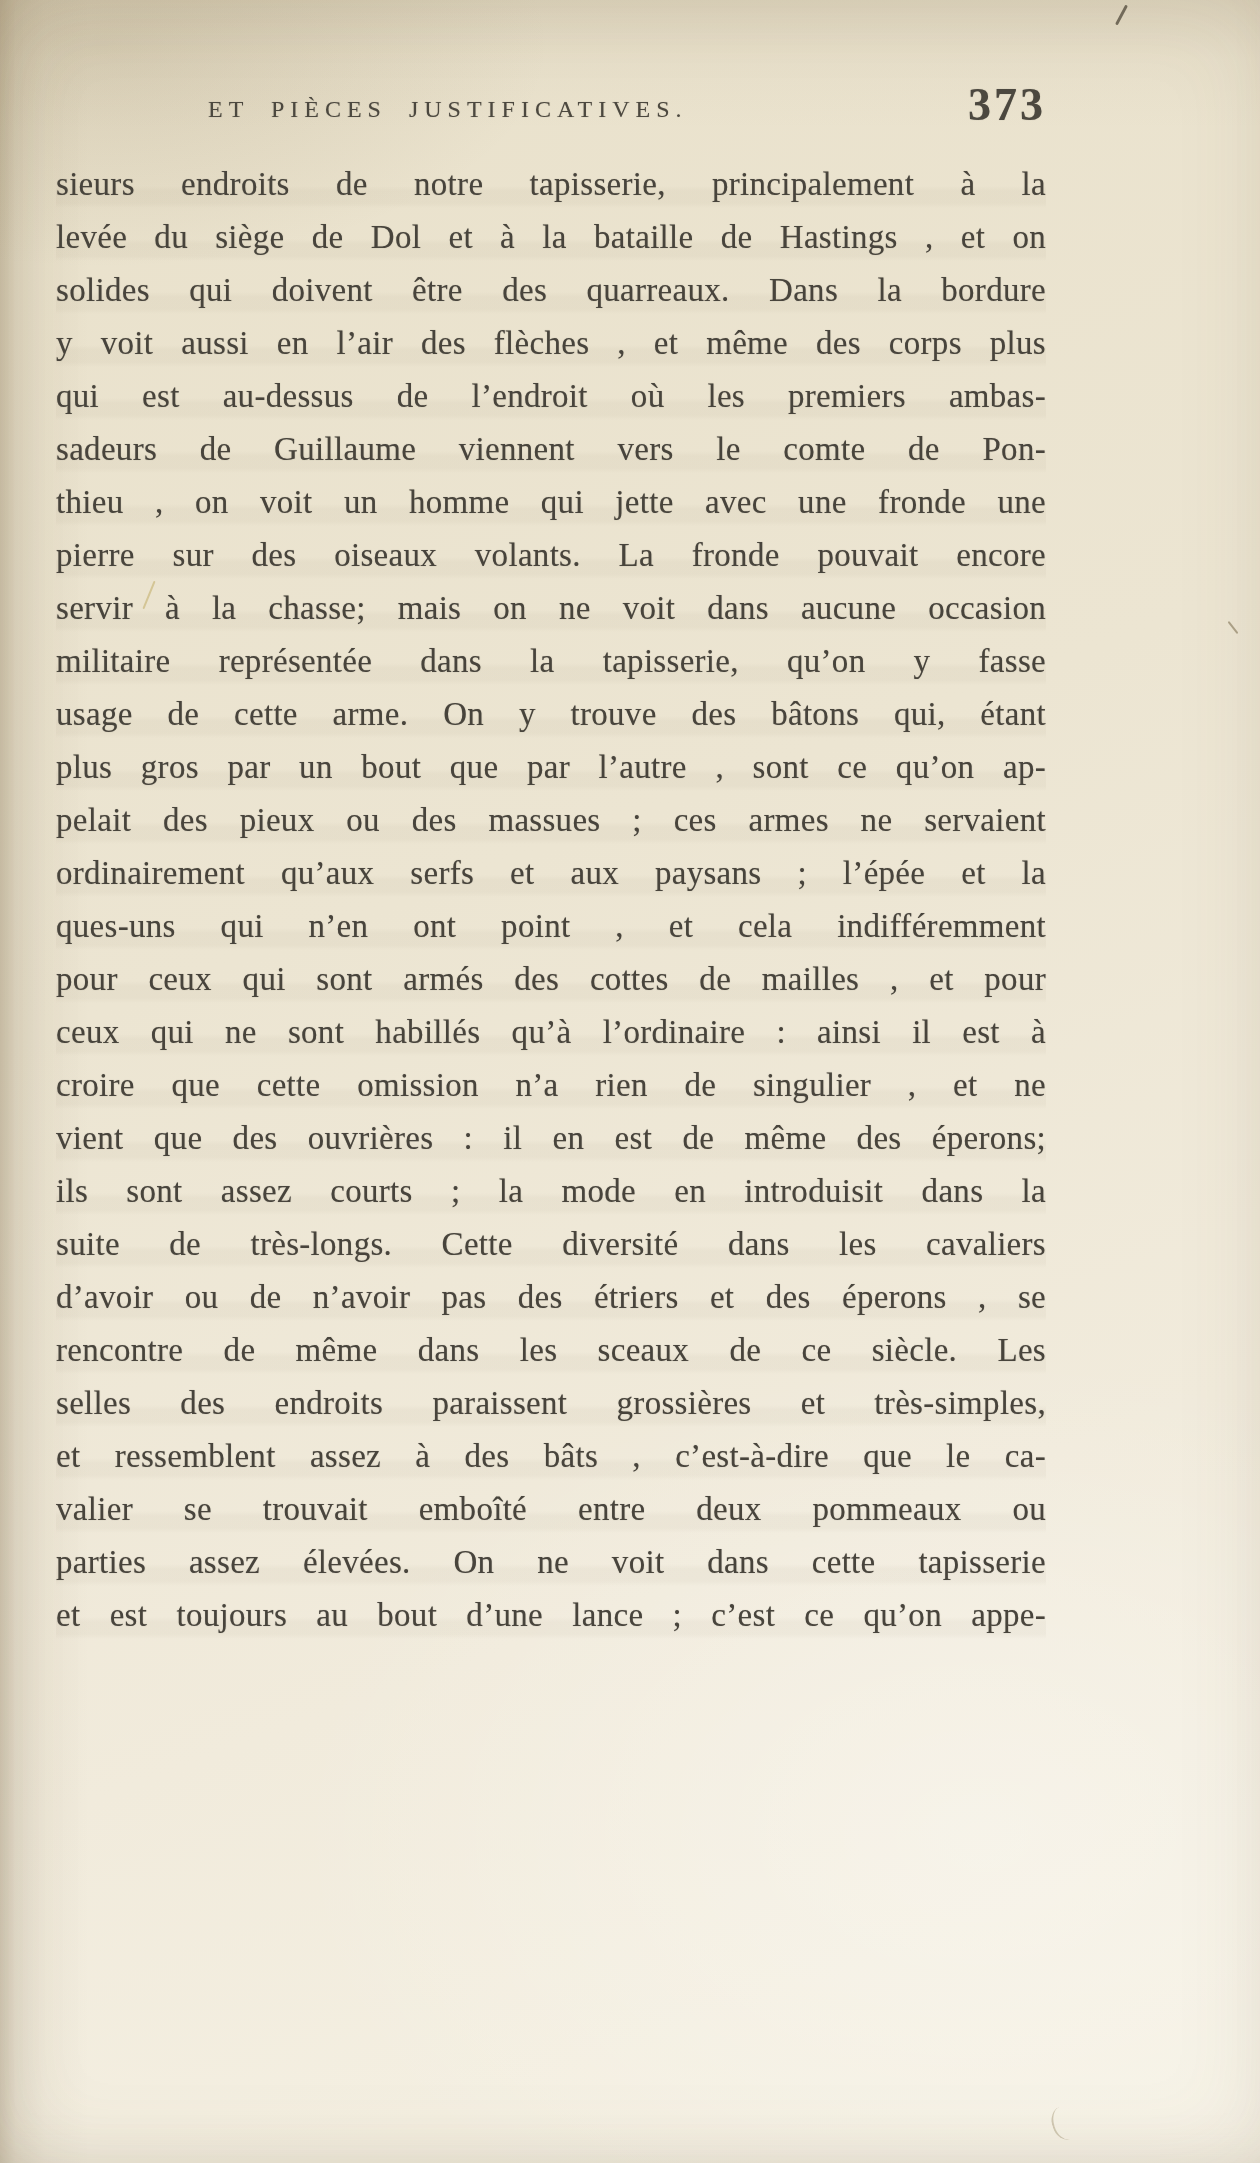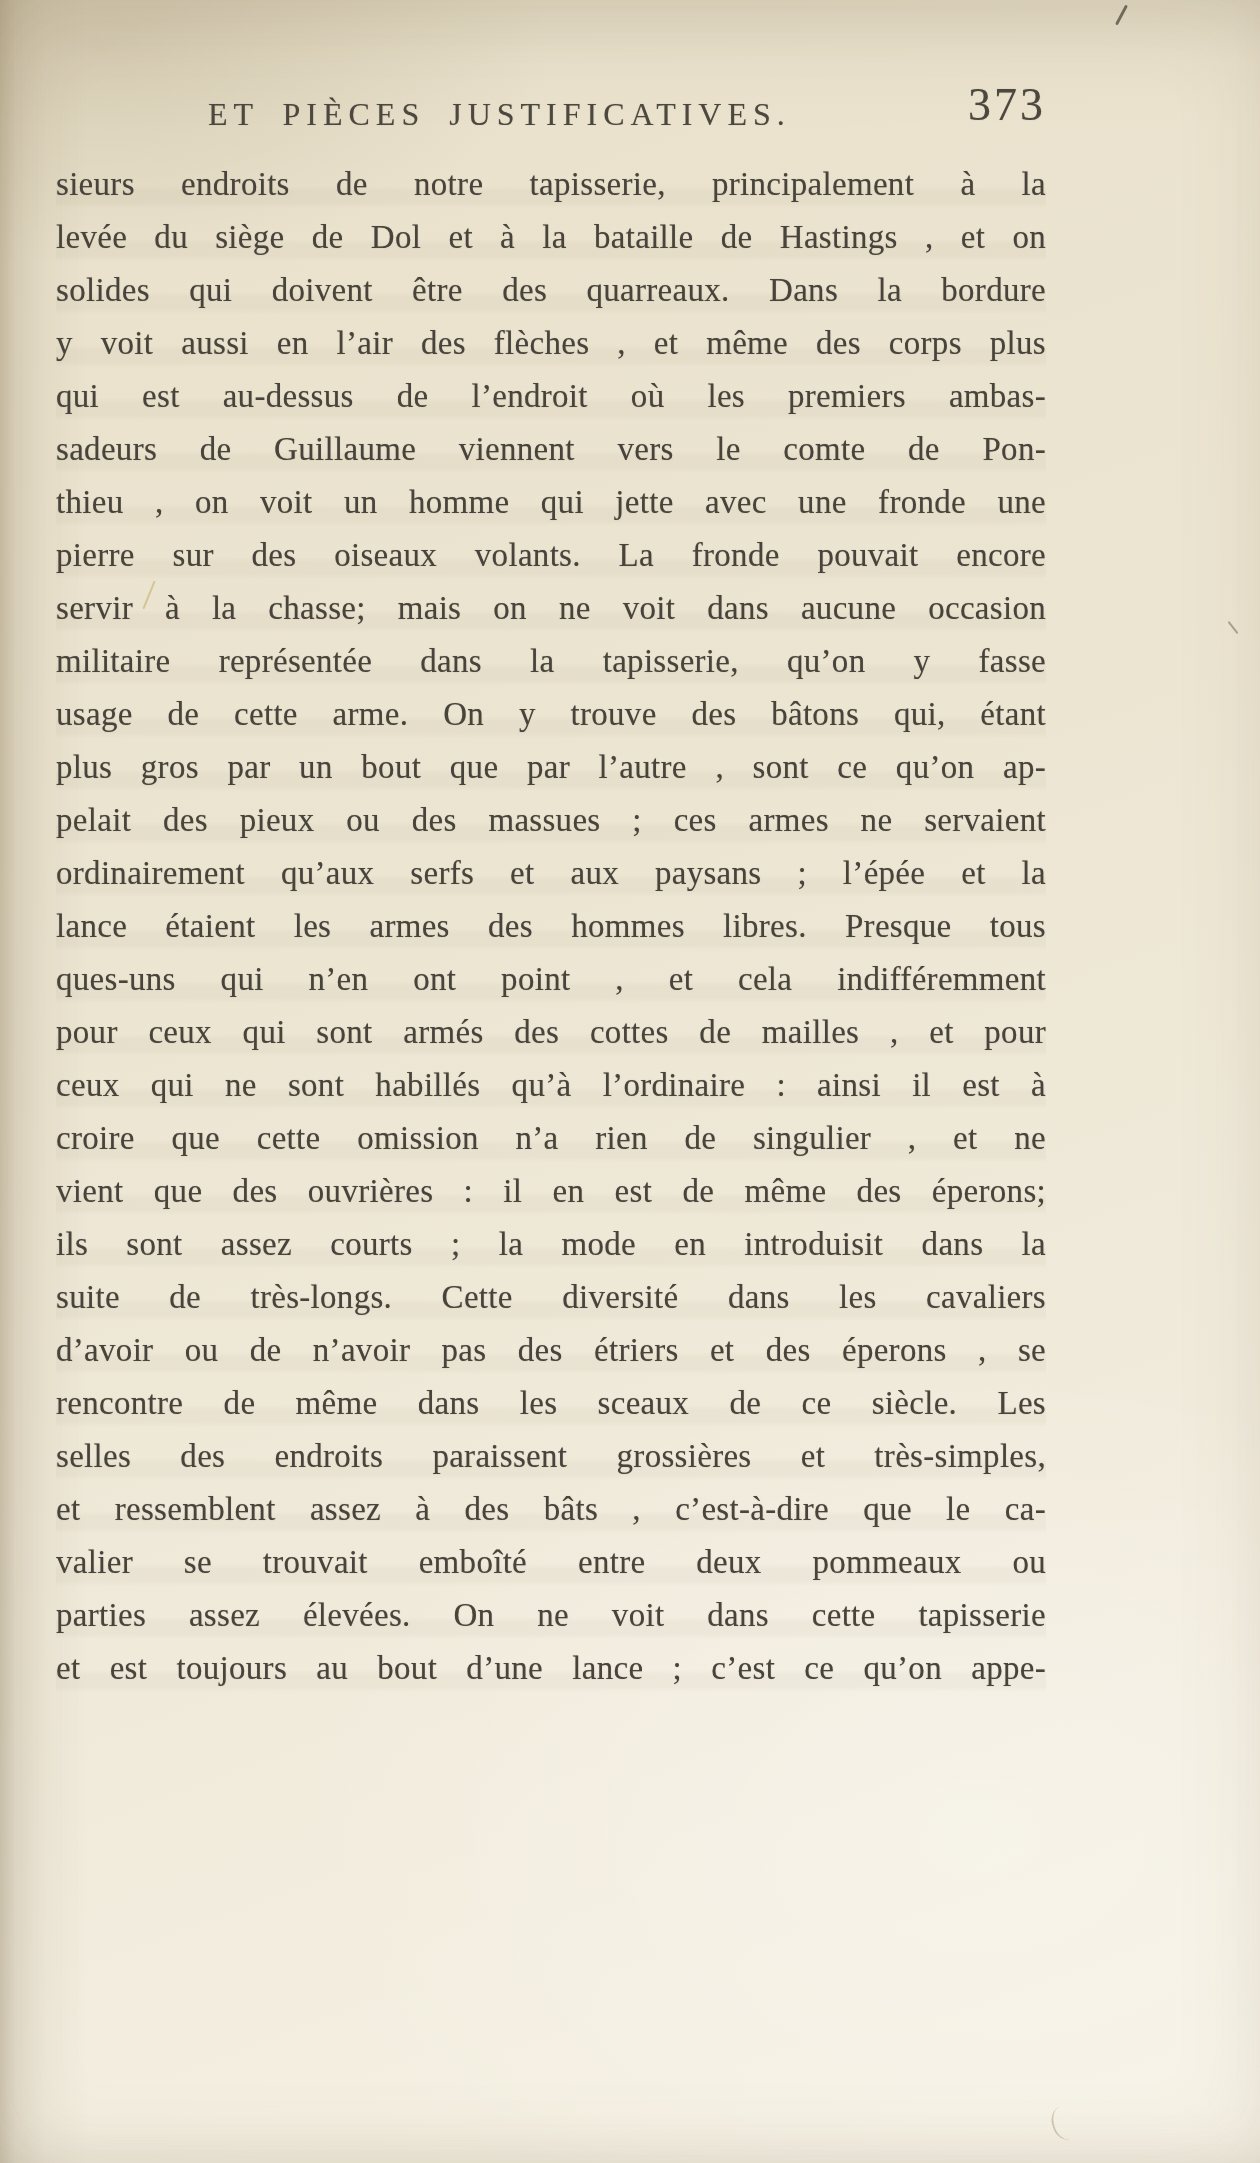--- a/index.html
+++ b/index.html
@@ -31,35 +31,36 @@
     position: absolute;
     top: 84px;
     left: 56px;
     width: 990px;
     height: 52px;
   }
   .running-title {
     position: absolute;
     left: 152px;
     top: 12px;
-    font-size: 32px;
+    font-size: 24px;
     letter-spacing: 6px;
     word-spacing: 10px;
     color: #4c483f;
     text-shadow: 0 0 1px rgba(72,68,60,0.35);
     white-space: nowrap;
   }
   .folio {
     position: absolute;
     right: 0;
     top: -6px;
     font-size: 46px;
     letter-spacing: 3px;
     color: #4c483f;
     text-shadow: 0 0 1px rgba(72,68,60,0.35);
+    font-weight: bold;
   }
   .page-body {
     position: absolute;
     left: 56px;
     top: 158px;
     width: 990px;
     
     background-image: repeating-linear-gradient(
       to bottom,
       rgba(125,112,85,0.00) 0px,  rgba(125,112,85,0.00) 28px,
@@ -116,21 +117,20 @@
       <div class="line">qui est au-dessus de l’endroit où les premiers ambas-</div>
       <div class="line">sadeurs de Guillaume viennent vers le comte de Pon-</div>
       <div class="line">thieu , on voit un homme qui jette avec une fronde une</div>
       <div class="line">pierre sur des oiseaux volants. La fronde pouvait encore</div>
       <div class="line">servir à la chasse; mais on ne voit dans aucune occasion</div>
       <div class="line">militaire représentée dans la tapisserie, qu’on y fasse</div>
       <div class="line">usage de cette arme. On y trouve des bâtons qui, étant</div>
       <div class="line">plus gros par un bout que par l’autre , sont ce qu’on ap-</div>
       <div class="line">pelait des pieux ou des massues ; ces armes ne servaient</div>
       <div class="line">ordinairement qu’aux serfs et aux paysans ; l’épée et la</div>
-      <div class="line">lance étaient les armes des hommes libres. Presque tous</div>
       <div class="line">ques-uns qui n’en ont point , et cela indifféremment</div>
       <div class="line">pour ceux qui sont armés des cottes de mailles , et pour</div>
       <div class="line">ceux qui ne sont habillés qu’à l’ordinaire : ainsi il est à</div>
       <div class="line">croire que cette omission n’a rien de singulier , et ne</div>
       <div class="line">vient que des ouvrières : il en est de même des éperons;</div>
       <div class="line">ils sont assez courts ; la mode en introduisit dans la</div>
       <div class="line">suite de très-longs. Cette diversité dans les cavaliers</div>
       <div class="line">d’avoir ou de n’avoir pas des étriers et des éperons , se</div>
       <div class="line">rencontre de même dans les sceaux de ce siècle. Les</div>
       <div class="line">selles des endroits paraissent grossières et très-simples,</div>

